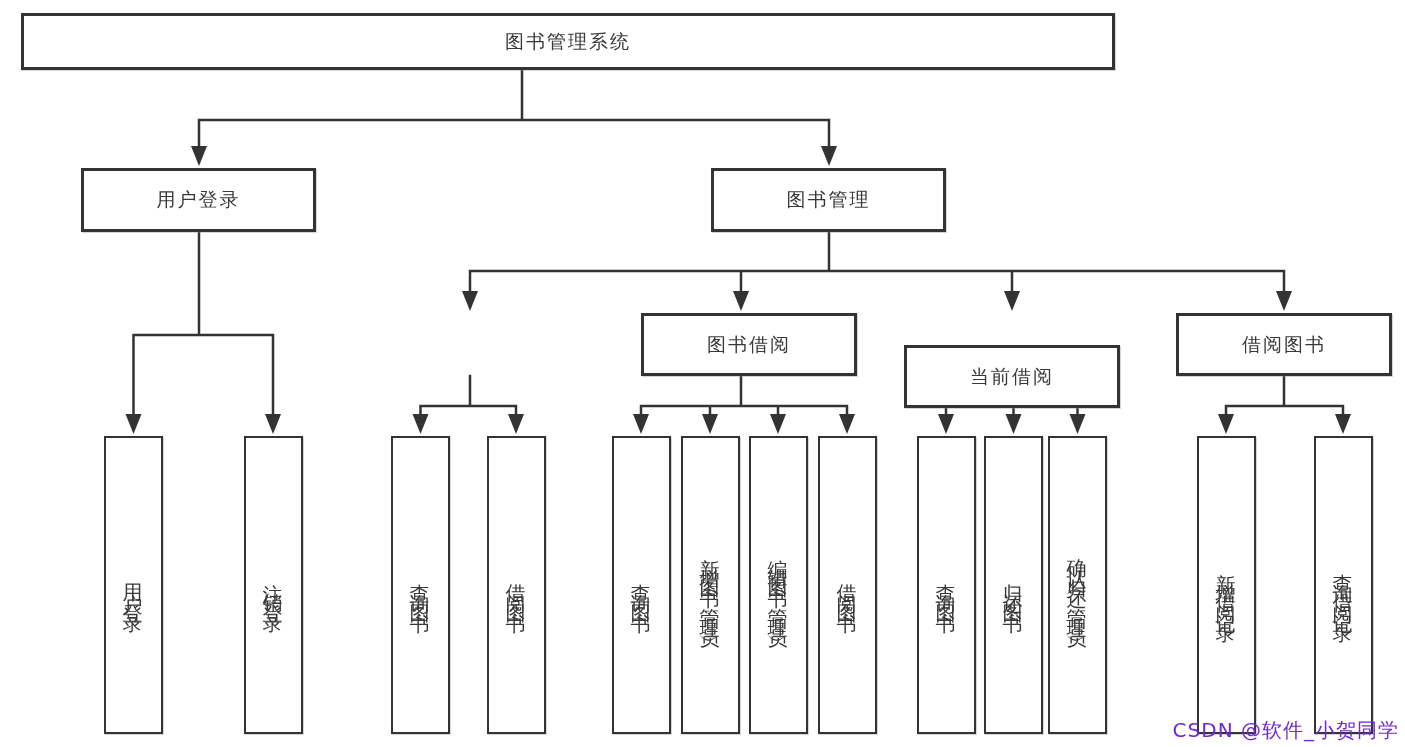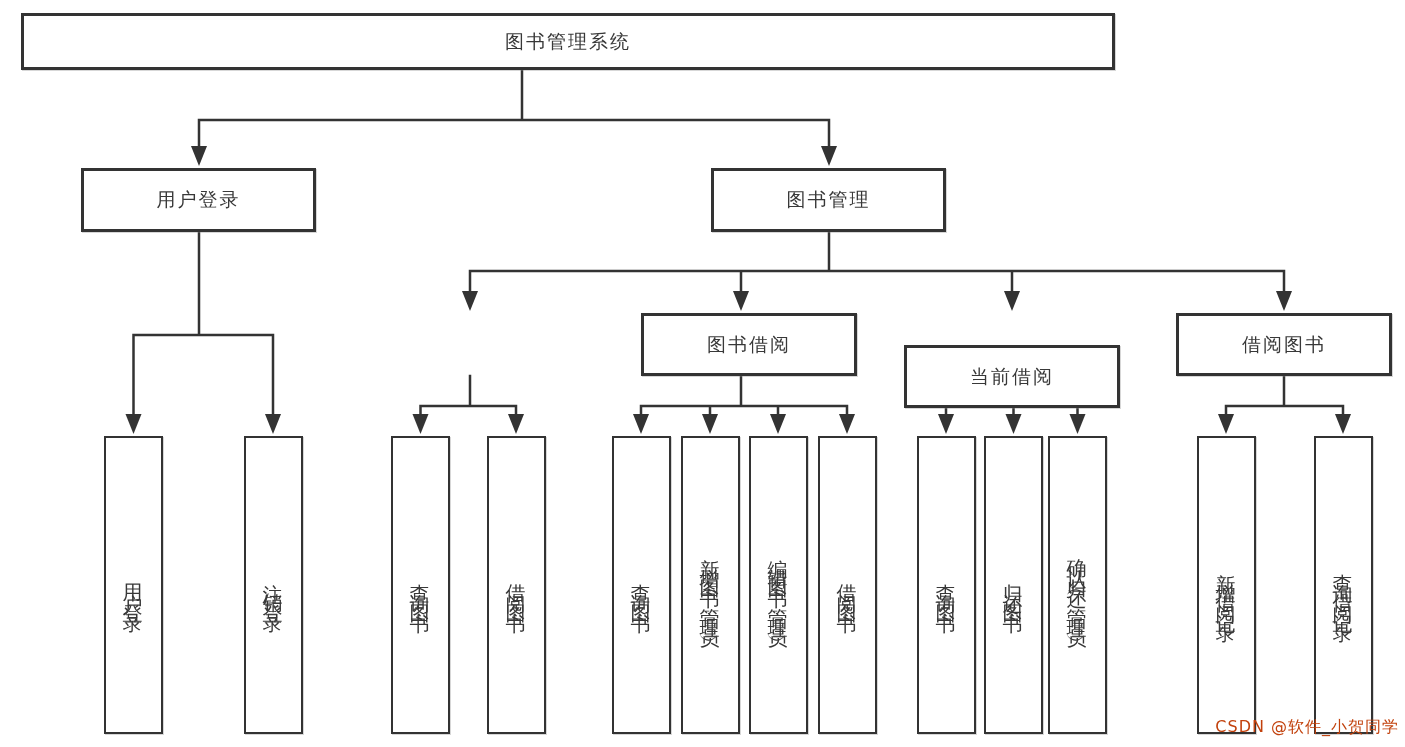--- a/index.html
+++ b/index.html
@@ -43,23 +43,23 @@
     writing-mode: vertical-rl;
     text-orientation: mixed;
     font-size: 20px;
     letter-spacing: 10px;
     padding-top: 6px;
   }
   .watermark {
     position: absolute;
     right: 6px;
     top: 717px;
-    font-size: 16px;
+    font-size: 20px;
     letter-spacing: 1px;
-    color: #c2410c;
+    color: #6d28d9;
     white-space: nowrap;
   }
 </style>
 </head>
 <body>
 
 <div class="canvas">
 
   <svg class="connectors" width="1405" height="747" viewBox="0 0 1405 747">
     <g stroke="#333333" stroke-width="2.5" fill="none" stroke-linecap="square">

